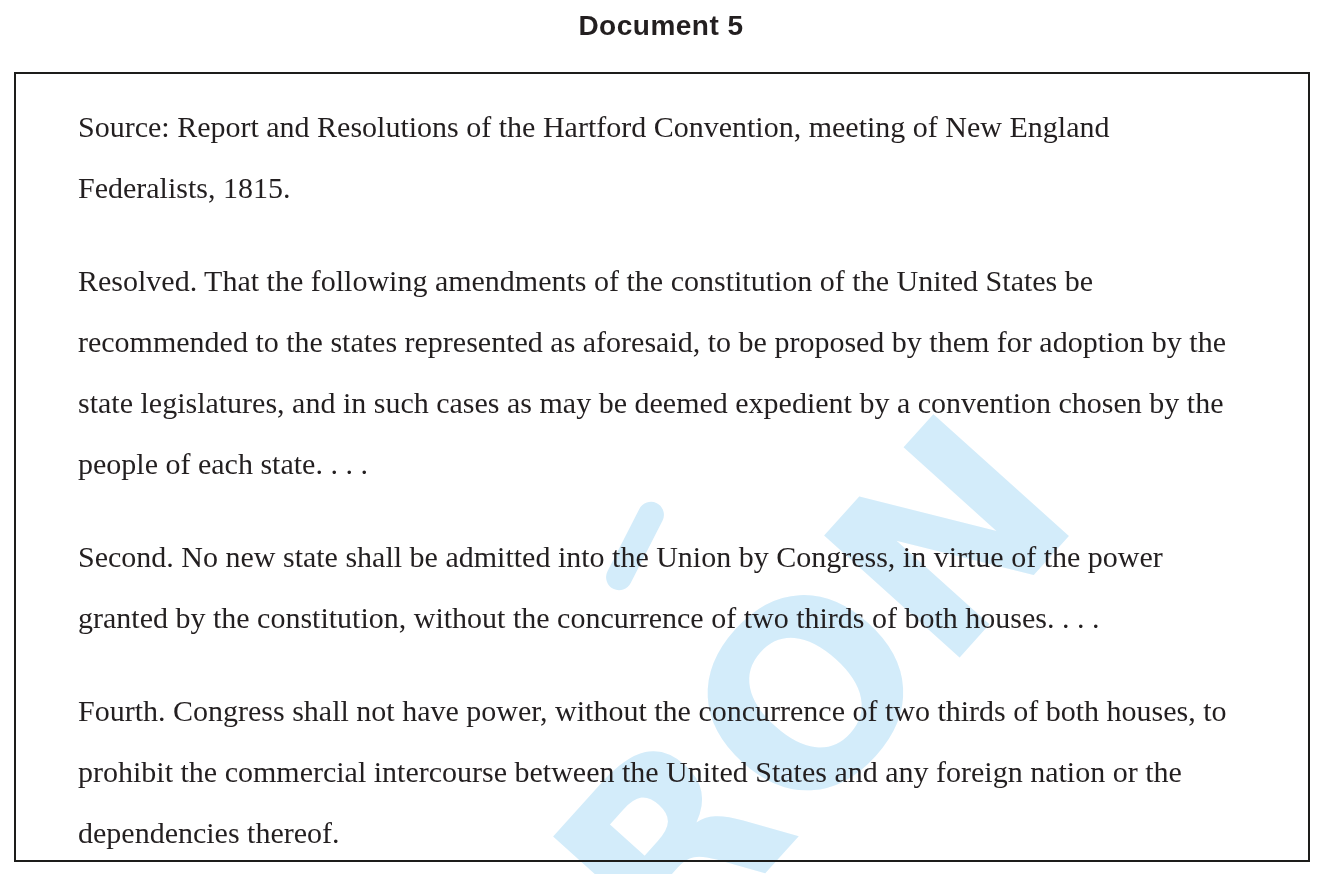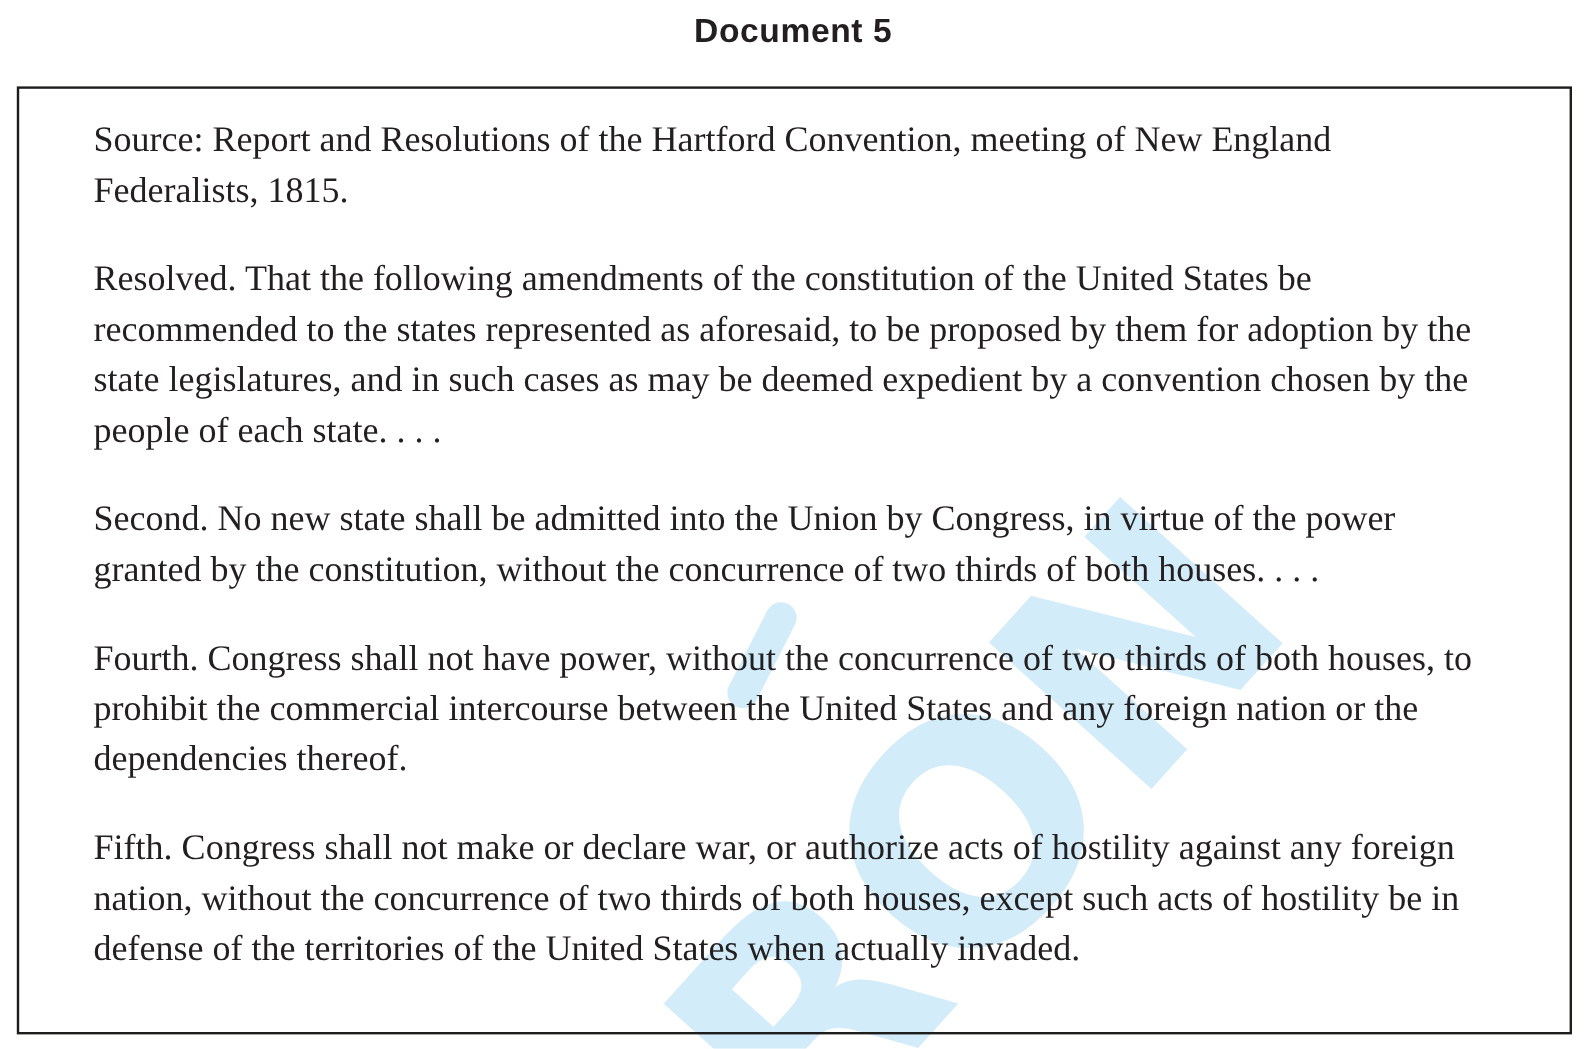--- a/index.html
+++ b/index.html
@@ -64,21 +64,21 @@
     box-sizing: border-box;
     border: 2px solid #1d1d1b;
     padding: 22px 60px 20px 62px;
     background: transparent;
     z-index: 1;
   }
   .doc-box p {
     margin: 0 0 32px 0;
     font-family: "Liberation Serif", serif;
     font-size: 30px;
-    line-height: 42px;
+    line-height: 61px;
     color: #231f20;
   }
   .doc-box p:last-child {
     margin-bottom: 0;
     margin-top: 13px;
   }
 </style>
 </head>
 <body>
 

